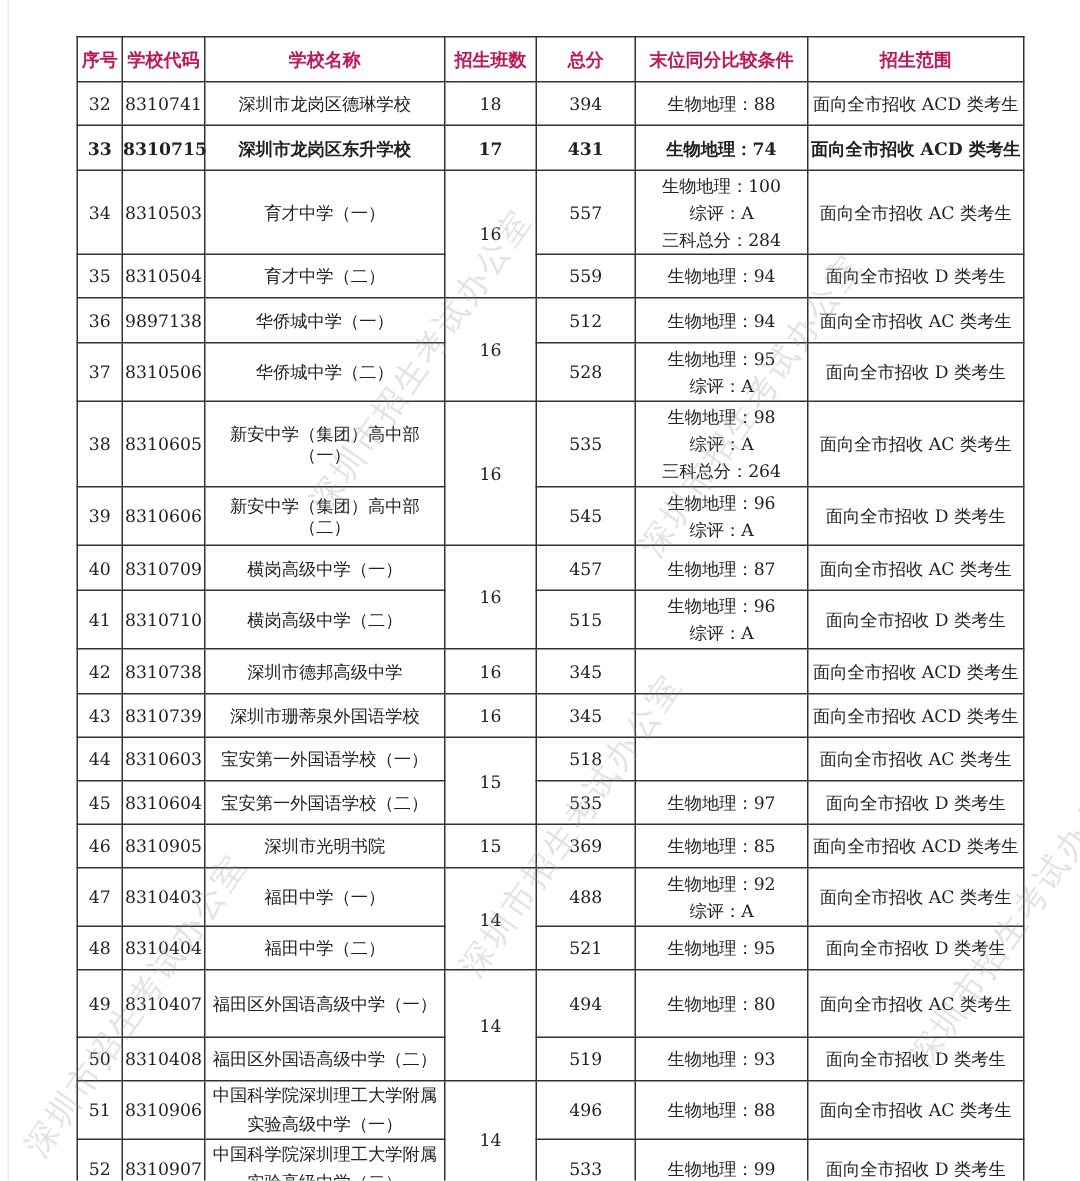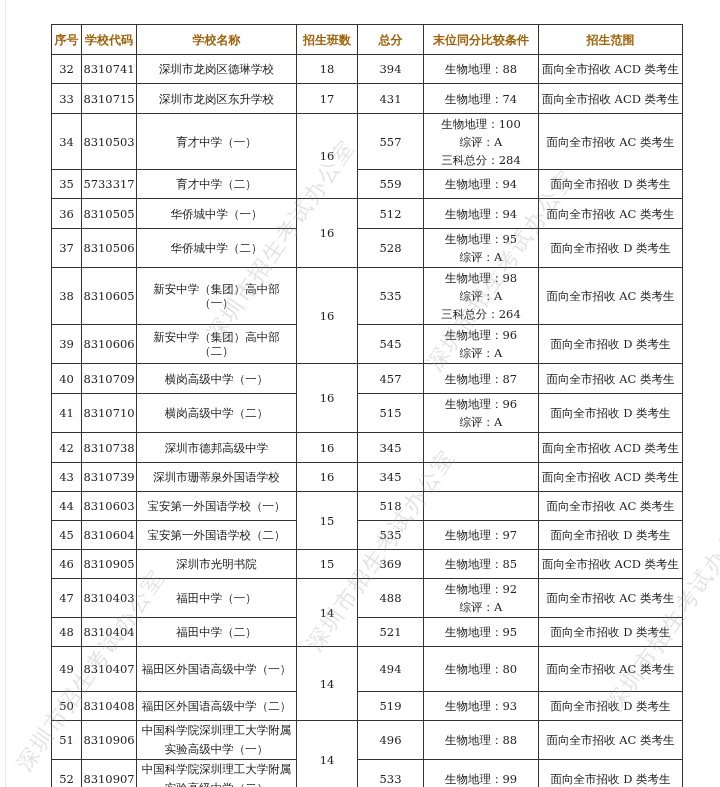--- a/index.html
+++ b/index.html
@@ -4,21 +4,21 @@
 <style>
   html, body { margin:0; padding:0; background:#ffffff; }
   body { width:720px; height:787px; position:relative; overflow:hidden;
          font-family: "DejaVu Serif", "Liberation Serif", serif; color:#222; }
   .page-edge { position:absolute; left:5px; top:0; width:1px; height:787px; background:#e8e8e8; }
   table.grid { position:absolute; left:51px; top:24px; border-collapse:collapse;
                table-layout:fixed; width:631px; }
   table.grid td, table.grid th { border:1px solid #333; text-align:center; vertical-align:middle;
                padding:0; font-size:11.5px; line-height:14px; }
   table.grid th { font-family: "DejaVu Sans", "Liberation Sans", sans-serif; font-weight:bold;
-               font-size:12px; height:29px; color:#a16207;margin-top:39px; }
+               font-size:12px; height:29px; color:#be185d;margin-top:39px; }
   td.small { font-size:10.5px; }
   td.cond { font-size:12.5px; line-height:14.5px; }
   td.scope { font-size:11px; }
   .wm { position:absolute; color:rgba(150,150,150,0.28); font-size:22px; white-space:nowrap;
         transform-origin:left top; pointer-events:none;
         font-family:"DejaVu Sans", sans-serif; letter-spacing:2px; }
   .cond-line { display:block; }
 </style>
 </head>
 <body>
@@ -53,21 +53,21 @@
         <td class="small">
           <span class="cond-line">深圳市龙岗区德琳学校</span>
         </td>
         <td>18</td>
         <td class="small">394</td>
         <td class="cond">
           <span class="cond-line">生物地理：88</span>
         </td>
         <td class="scope">面向全市招收 ACD 类考生</td>
       </tr>
-      <tr style="height: 30px;">
+      <tr style="height: 30px; font-weight: bold;">
         <td>33</td>
         <td>8310715</td>
         <td class="small">
           <span class="cond-line">深圳市龙岗区东升学校</span>
         </td>
         <td>17</td>
         <td class="small">431</td>
         <td class="cond">
           <span class="cond-line">生物地理：74</span>
         </td>
@@ -83,33 +83,33 @@
         <td class="small">557</td>
         <td class="cond" style="line-height: 18px;">
           <span class="cond-line">生物地理：100</span>
           <span class="cond-line">综评：A</span>
           <span class="cond-line">三科总分：284</span>
         </td>
         <td class="scope">面向全市招收 AC 类考生</td>
       </tr>
       <tr style="height: 29px;">
         <td>35</td>
-        <td>5733317</td>
+        <td>8310504</td>
         <td class="small">
           <span class="cond-line">育才中学（二）</span>
         </td>
         <td class="small">559</td>
         <td class="cond">
           <span class="cond-line">生物地理：94</span>
         </td>
         <td class="scope">面向全市招收 D 类考生</td>
       </tr>
       <tr style="height: 30px;">
         <td>36</td>
-        <td>8310505</td>
+        <td>9897138</td>
         <td class="small">
           <span class="cond-line">华侨城中学（一）</span>
         </td>
         <td rowspan="2">16</td>
         <td class="small">512</td>
         <td class="cond">
           <span class="cond-line">生物地理：94</span>
         </td>
         <td class="scope">面向全市招收 AC 类考生</td>
       </tr>

